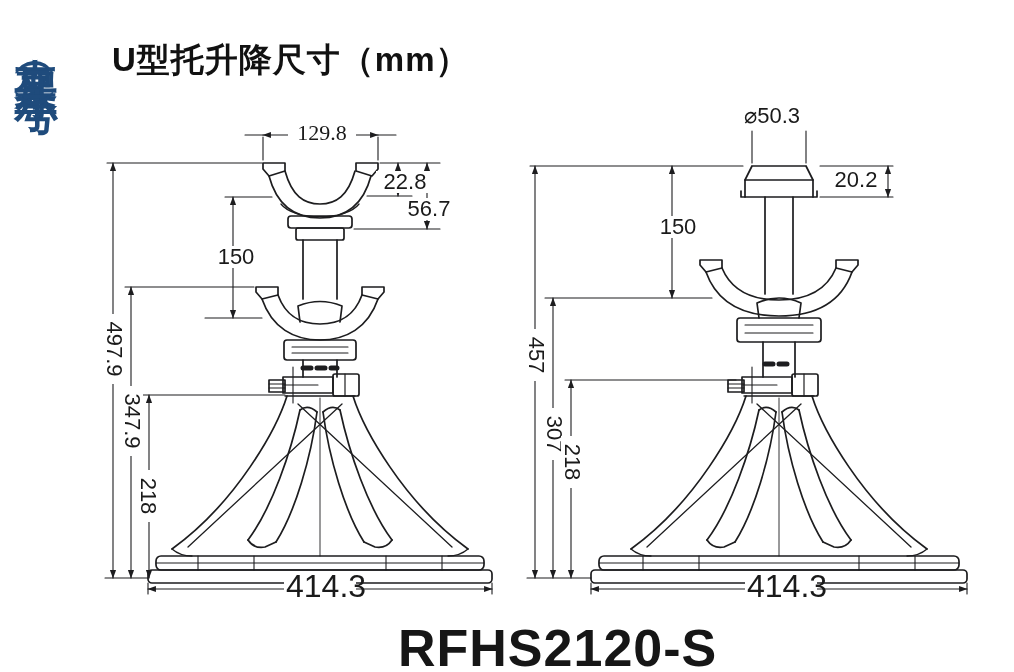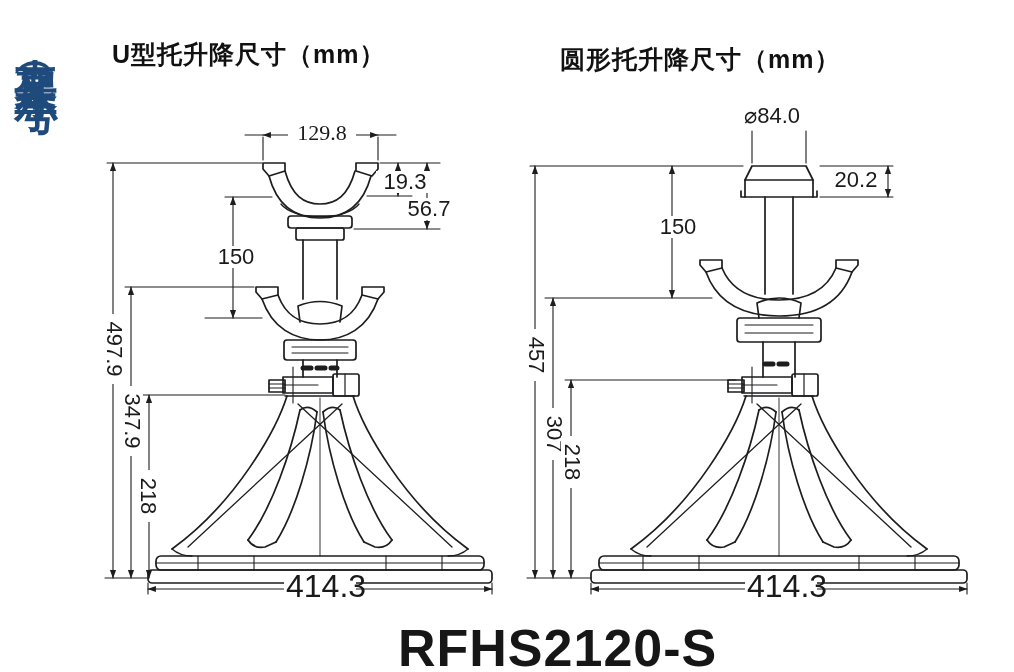--- a/index.html
+++ b/index.html
@@ -2,21 +2,21 @@
 <html><head>
 <meta charset="utf-8">
 <style>
   html,body{margin:0;padding:0;background:#ffffff;}
   #stage{
     position:relative;width:1014px;height:672px;background:#ffffff;overflow:hidden;
     font-family:"Liberation Sans","DejaVu Sans",sans-serif;color:#1a1a1a;
   }
   #drawing-svg{position:absolute;left:0;top:0;}
   .title{
-    position:absolute;font-weight:bold;font-size:25px;letter-spacing:1px;color:#111;
+    position:absolute;font-weight:bold;font-size:33px;letter-spacing:1px;color:#111;
     white-space:nowrap;
   }
   .side-label{
     position:absolute;left:8px;top:24px;height:430px;
     writing-mode:vertical-rl;text-orientation:mixed;
     font-weight:bold;font-size:43px;letter-spacing:6px;white-space:nowrap;
   }
   .model{
     position:absolute;left:398px;top:618px;width:256px;text-align:center;
     font-weight:bold;font-size:52px;letter-spacing:1px;color:#161616;white-space:nowrap;
@@ -174,32 +174,31 @@
       <path d="M571,380 V578" marker-start="url(#ma)" marker-end="url(#ma)"></path>
 
       <path d="M591,583 V594 M967,583 V594"></path>
       <path d="M591,589 H967" marker-start="url(#ma)" marker-end="url(#ma)"></path>
     </g>
   </svg>
 
   <div class="side-label" style="color:#1f4b7c;">支架尺寸（小号）</div>
 
   <div class="title" style="left:112px;top:38px;">U型托升降尺寸（mm）</div>
-  <div class="title" style="left:560px;top:43px;">圆形托升降尺寸（mm）</div>
 
   <div class="dim" style="left:288px;top:122px;width:64px;font-family:Liberation Serif, serif;">129.8</div>
-  <div class="dim" style="left:376px;top:171px;width:54px;">19.3</div>
+  <div class="dim" style="left:376px;top:171px;width:54px;">22.8</div>
   <div class="dim" style="left:400px;top:198px;width:54px;">56.7</div>
   <div class="dim" style="left:210px;top:246px;width:48px;">150</div>
   <div class="dim rot" style="left:79px;top:338px;width:66px;">497.9</div>
   <div class="dim rot" style="left:97px;top:410px;width:66px;">347.9</div>
   <div class="dim rot" style="left:122px;top:485px;width:48px;">218</div>
   <div class="dim big" style="left:284px;top:574px;width:68px;">414.3</div>
 
-  <div class="dim" style="left:726px;top:105px;width:88px;">⌀84.0</div>
+  <div class="dim" style="left:726px;top:105px;width:88px;">⌀50.3</div>
   <div class="dim" style="left:827px;top:169px;width:54px;">20.2</div>
   <div class="dim" style="left:652px;top:216px;width:48px;">150</div>
   <div class="dim rot" style="left:510px;top:344px;width:48px;">457</div>
   <div class="dim rot" style="left:528px;top:423px;width:48px;">307</div>
   <div class="dim rot" style="left:546px;top:451px;width:48px;">218</div>
   <div class="dim big" style="left:745px;top:574px;width:68px;">414.3</div>
 
   <div class="model">RFHS2120-S</div>
 </div>
 

